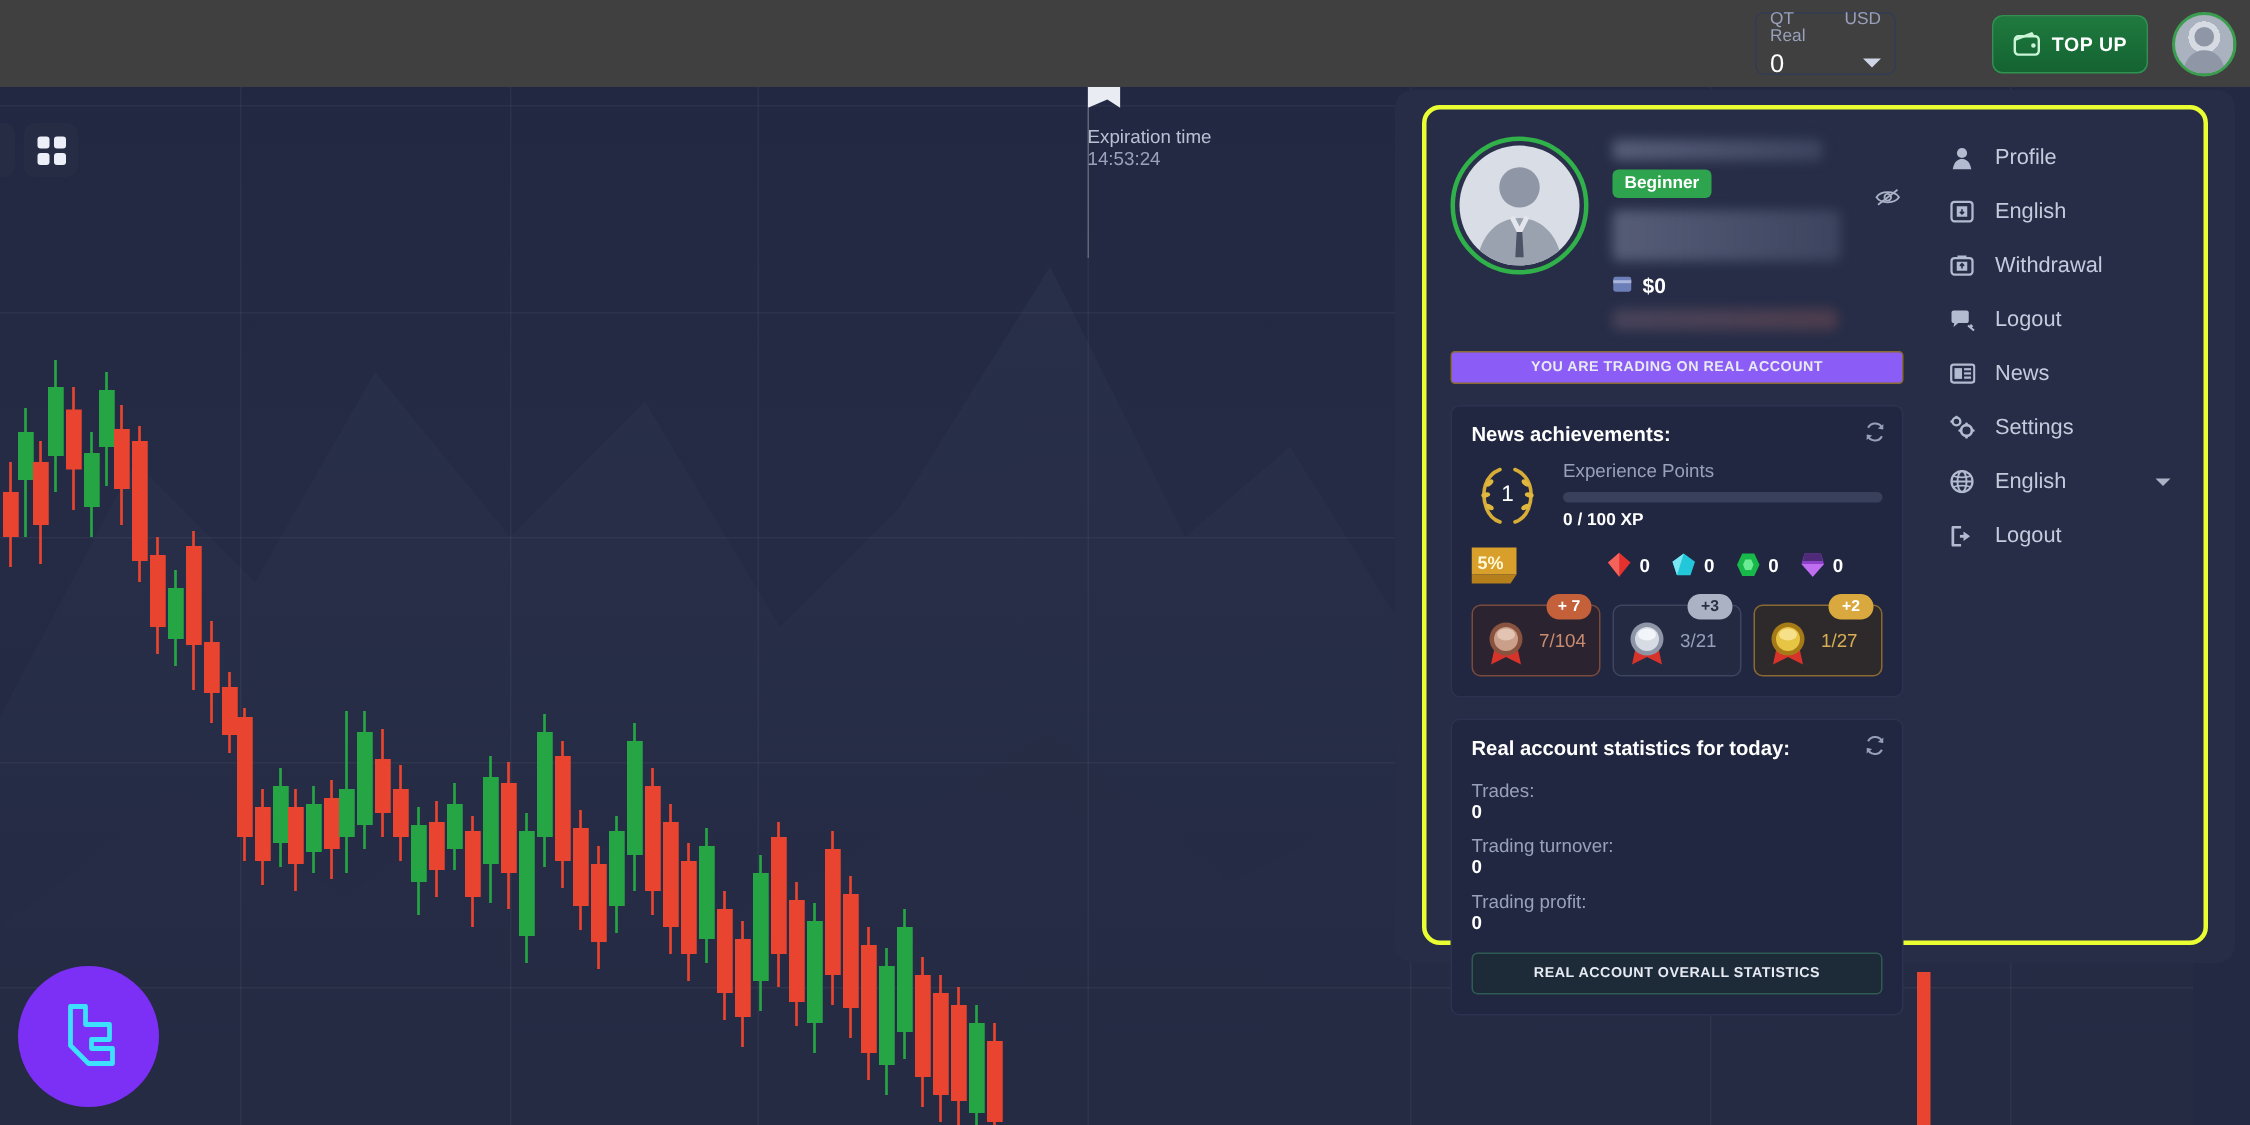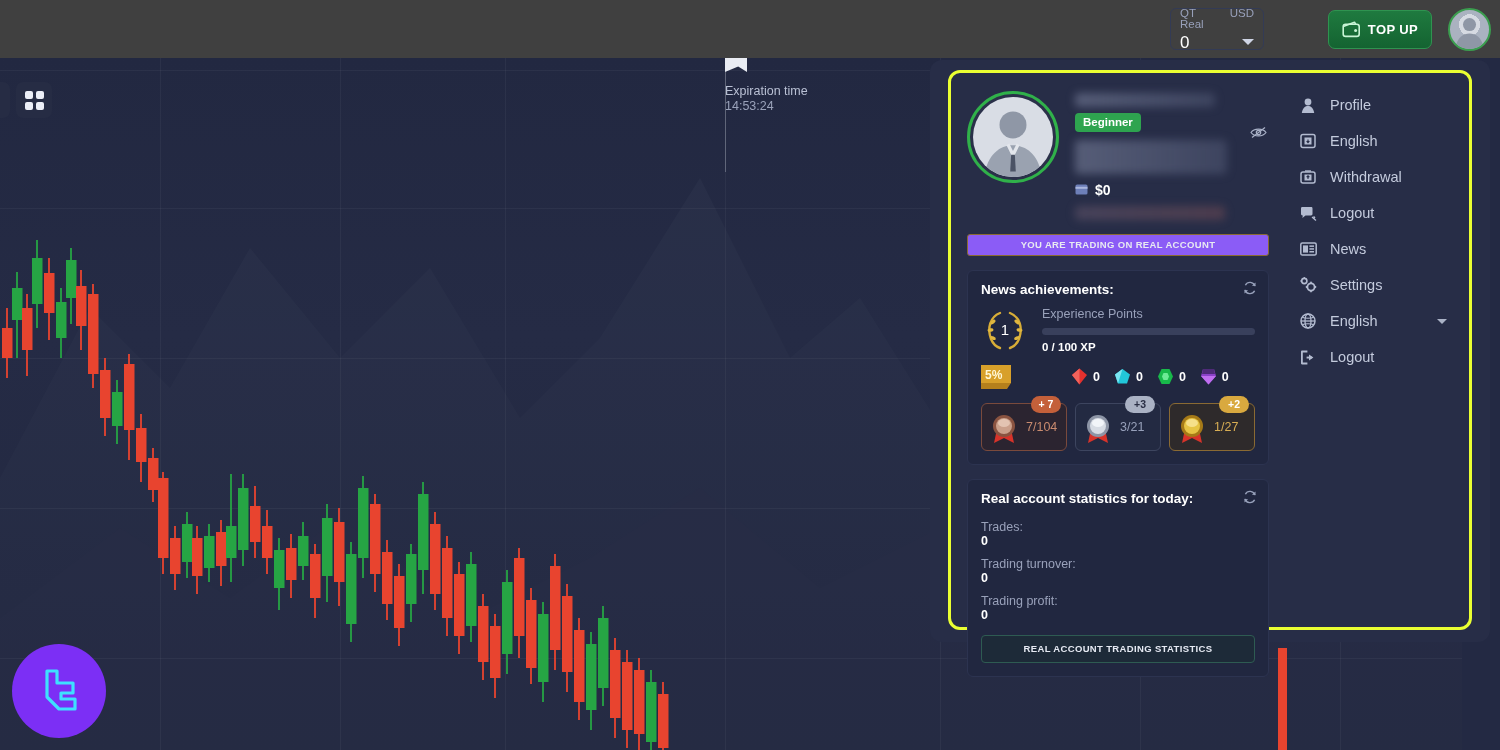--- a/index.html
+++ b/index.html
@@ -591,21 +591,21 @@
         </div>
         <div class="stat-row">
           <span class="stat-k">Trading turnover:</span>
           <span class="stat-v">0</span>
         </div>
         <div class="stat-row">
           <span class="stat-k">Trading profit:</span>
           <span class="stat-v">0</span>
         </div>
 
-        <div class="overall-btn">REAL ACCOUNT TRADING STATISTICS</div>
+        <div class="overall-btn">REAL ACCOUNT OVERALL STATISTICS</div>
       </div>
     </div>
 
     <div class="panel-right">
 
       <div class="menu-item">
         <span class="mi-icon">
           <svg width="14" height="15" viewBox="0 0 14 15">
               <circle cx="7" cy="4" r="3.4" fill="#b3bbd0"></circle>
               <path d="M0.8 15 C1.6 9.6 4.4 8 7 8 C9.6 8 12.4 9.6 13.2 15 Z" fill="#b3bbd0"></path>

